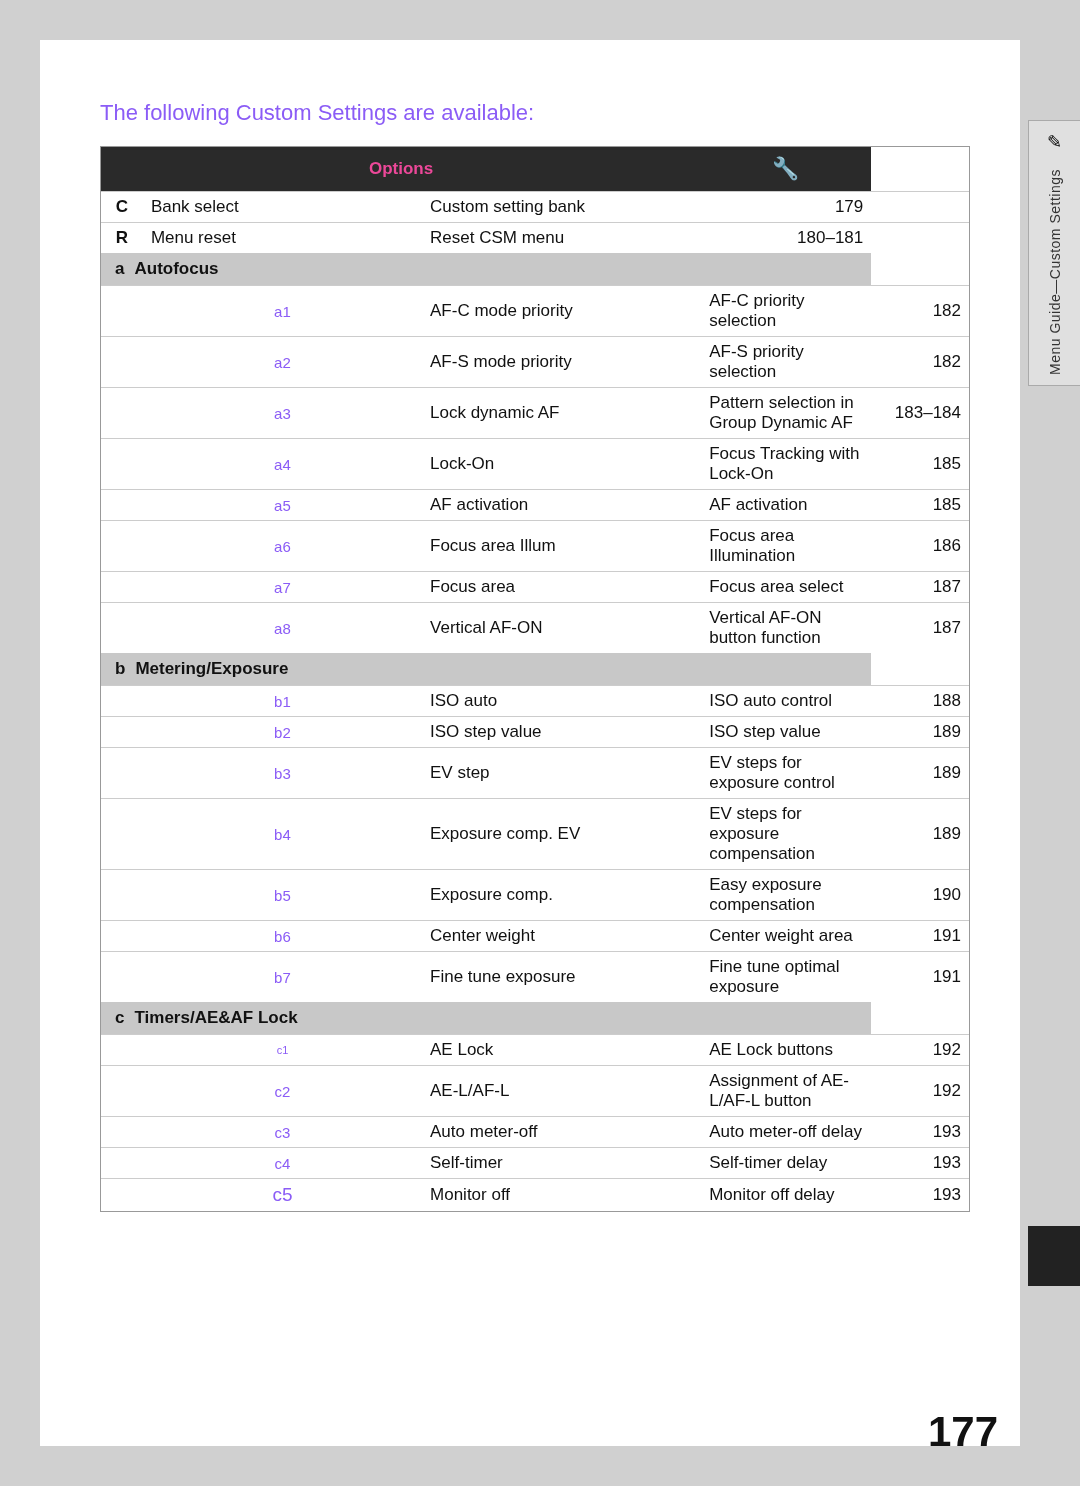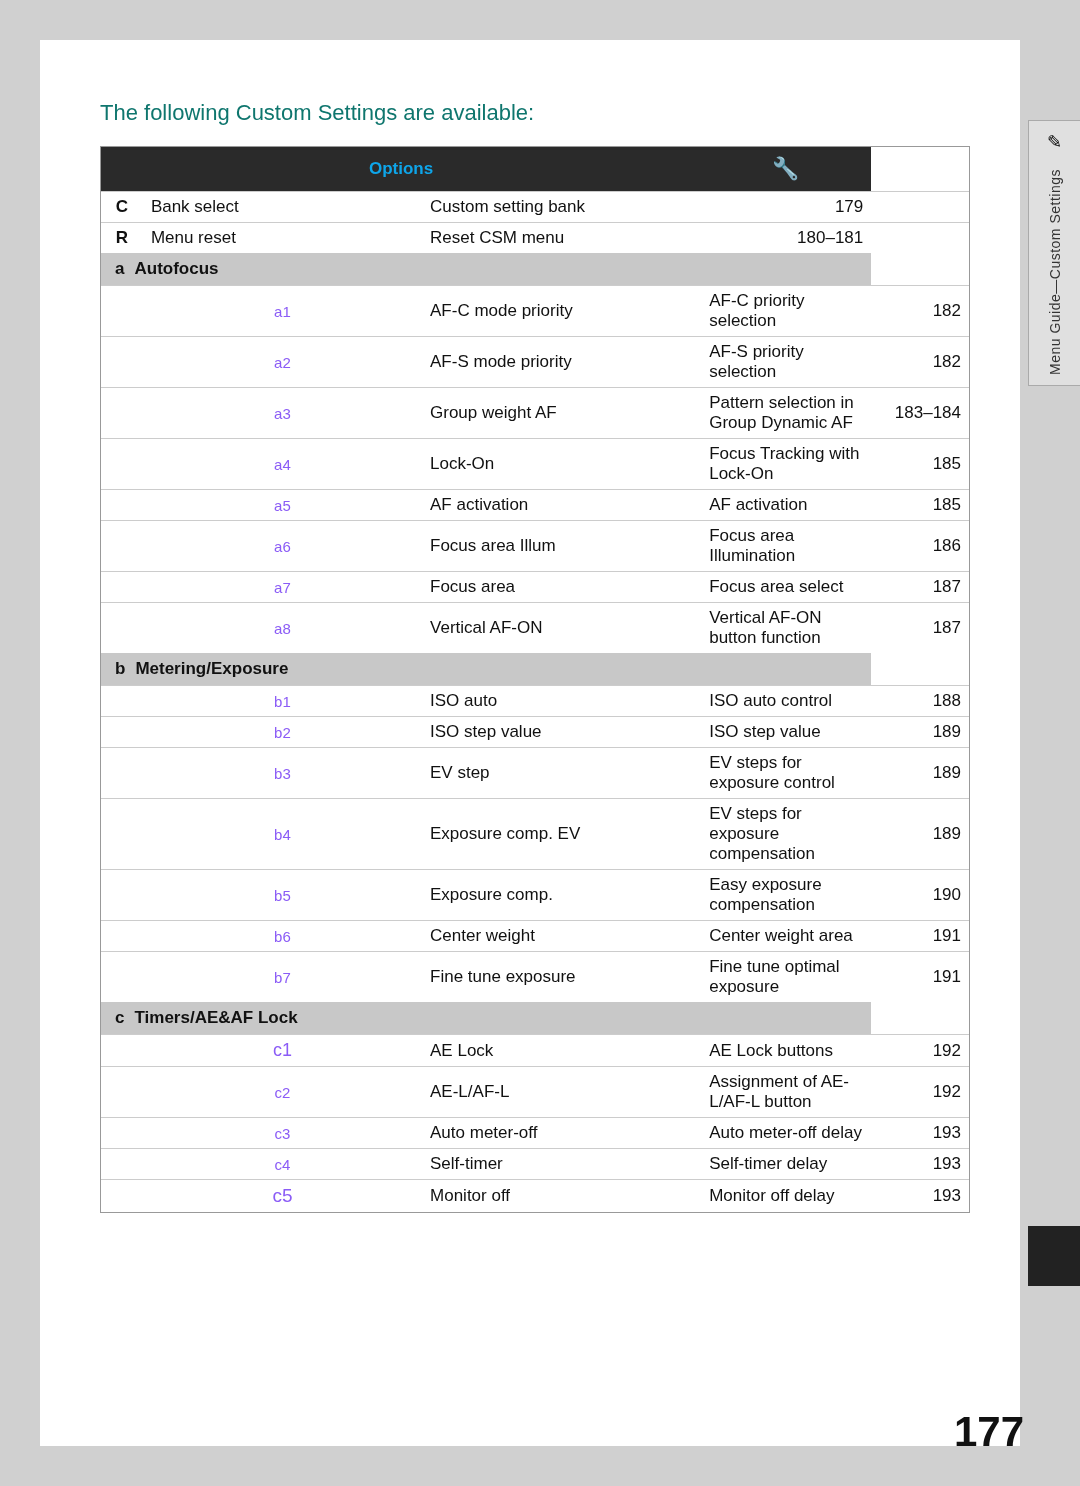--- a/index.html
+++ b/index.html
@@ -16,35 +16,35 @@
       top: 40px;
       left: 40px;
       right: 60px;
       bottom: 40px;
       background: #fff;
       padding: 60px 50px 60px 60px;
     }
     .intro-text {
       font-size: 22px;
       margin-bottom: 20px;
-      color: #0f766e;
+      color: #8b5cf6;
     }
     .table-wrapper {
       width: 100%;
       border: 1px solid #999;
     }
     table {
       width: 100%;
       border-collapse: collapse;
       font-size: 17px;
       color: #111;
     }
     thead tr {
       background: #2a2a2a;
-      color: #0ea5e9;
+      color: #ec4899;
     }
     thead td {
       padding: 8px 14px;
       font-weight: bold;
     }
     thead td.options-col {
       text-align: center;
     }
     thead td.icon-col {
       text-align: center;
@@ -118,21 +118,21 @@
       position: absolute;
       right: 0;
       bottom: 200px;
       width: 52px;
       height: 60px;
       background: #222;
     }
     .page-number {
       position: absolute;
       bottom: 30px;
-      right: 56px;
+      right: 82px;
       font-size: 42px;
       font-weight: bold;
       color: #111;
     }
   </style>
 </head>
 <body>
 
 <div class="page">
   <p class="intro-text">The following Custom Settings are available:</p>
@@ -171,21 +171,21 @@
           <tr class="data-row">
             <td class="col-letter"></td>
             <td class="col-sub" style="font-size: 15px;">a2</td>
             <td class="col-name">AF-S mode priority</td>
             <td class="col-desc">AF-S priority selection</td>
             <td class="col-page">182</td>
           </tr>
           <tr class="data-row">
             <td class="col-letter"></td>
             <td class="col-sub" style="font-size: 15px;">a3</td>
-            <td class="col-name">Group weight AF</td>
+            <td class="col-name">Lock dynamic AF</td>
             <td class="col-desc">Pattern selection in Group Dynamic AF</td>
             <td class="col-page">183–184</td>
           </tr>
           <tr class="data-row">
             <td class="col-letter"></td>
             <td class="col-sub" style="font-size: 15px;">a4</td>
             <td class="col-name">Lock-On</td>
             <td class="col-desc">Focus Tracking with Lock-On</td>
             <td class="col-page">185</td>
           </tr>
@@ -267,21 +267,21 @@
             <td class="col-sub" style="font-size: 15px;">b7</td>
             <td class="col-name">Fine tune exposure</td>
             <td class="col-desc">Fine tune optimal exposure</td>
             <td class="col-page">191</td>
           </tr>
           <tr class="section-row">
             <td colspan="4" style="padding-left: 14px; margin-top: 8px;"><span style="font-weight:bold;margin-right:10px;">c</span><span>Timers/AE&amp;AF Lock</span></td>
           </tr>
           <tr class="data-row">
             <td class="col-letter"></td>
-            <td class="col-sub" style="font-size: 18px;">c1</td>
+            <td class="col-sub" style="font-size: 11px;">c1</td>
             <td class="col-name">AE Lock</td>
             <td class="col-desc">AE Lock buttons</td>
             <td class="col-page">192</td>
           </tr>
           <tr class="data-row">
             <td class="col-letter"></td>
             <td class="col-sub" style="font-size: 15px;">c2</td>
             <td class="col-name">AE-L/AF-L</td>
             <td class="col-desc">Assignment of AE-L/AF-L button</td>
             <td class="col-page">192</td>

